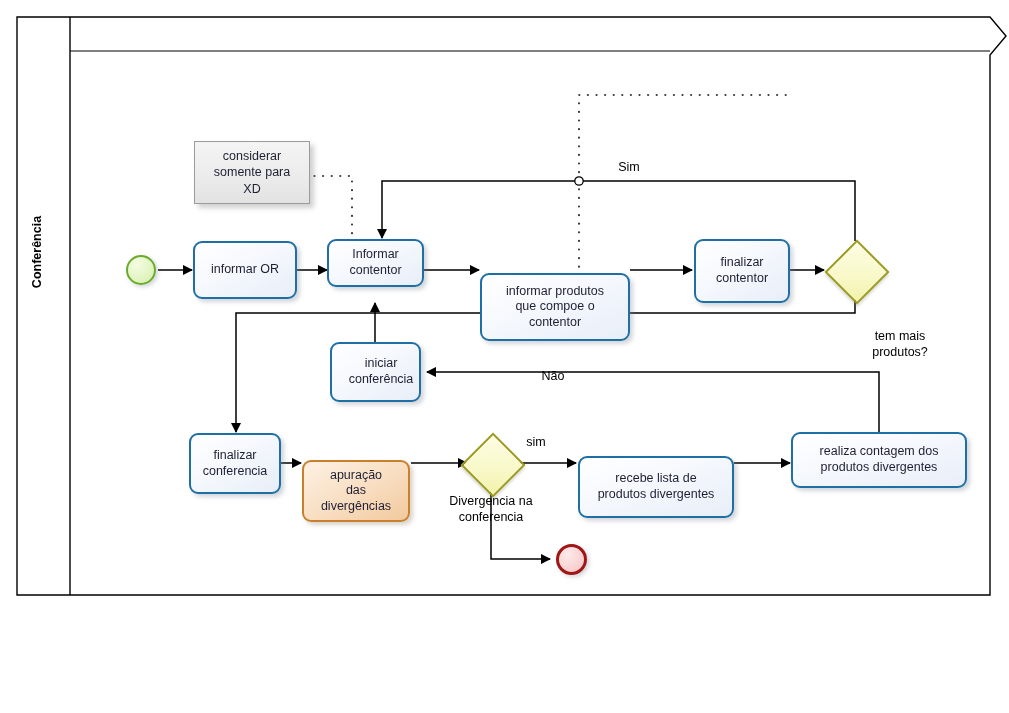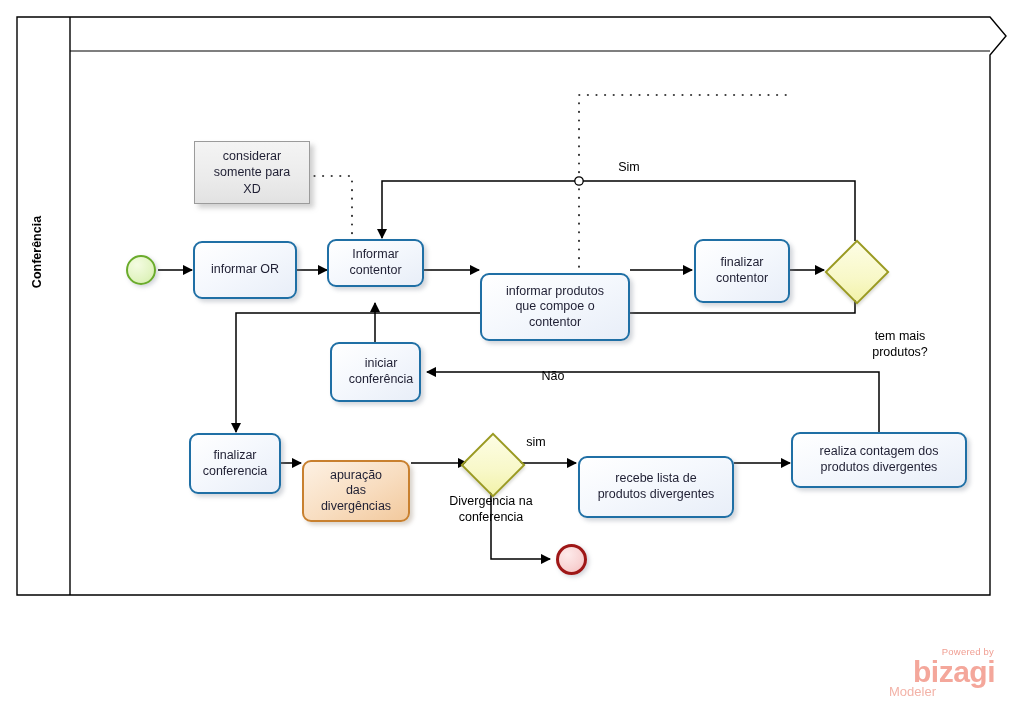--- a/index.html
+++ b/index.html
@@ -286,19 +286,14 @@
   <div class="flow-label" style="left:525px; top:326px; width:56px;margin-top:43px;">Não</div>
   <div class="flow-label" style="left:508px; top:435px; width:56px;">sim</div>
 
   <div class="annotation" style="left:194px; top:141px; width:116px; height:63px;">
     <span style="white-space:pre-line">considerar
 somente para
 XD</span>
   </div>
 
 
-  <div class="bizagi">
-    <div class="powered">Powered by</div>
-    <div class="brand">bizagi</div>
-    <div class="modeler">Modeler</div>
-  </div>
 
 </div>
 
 </body></html>

